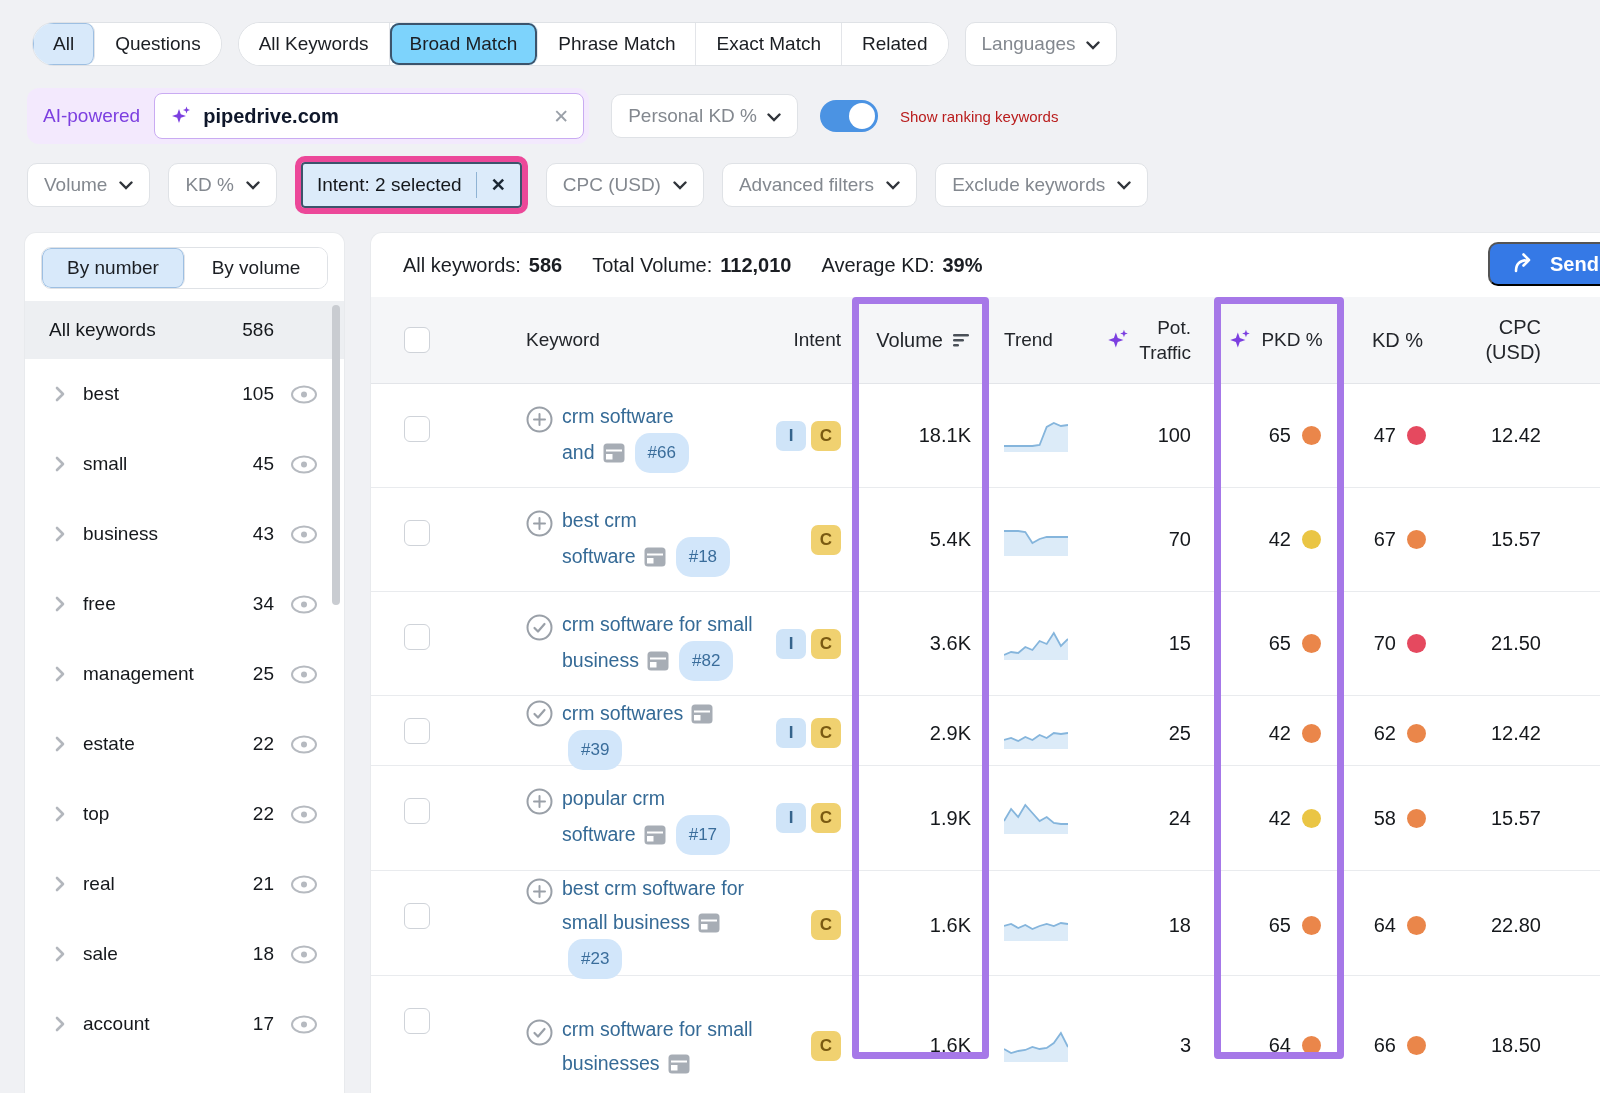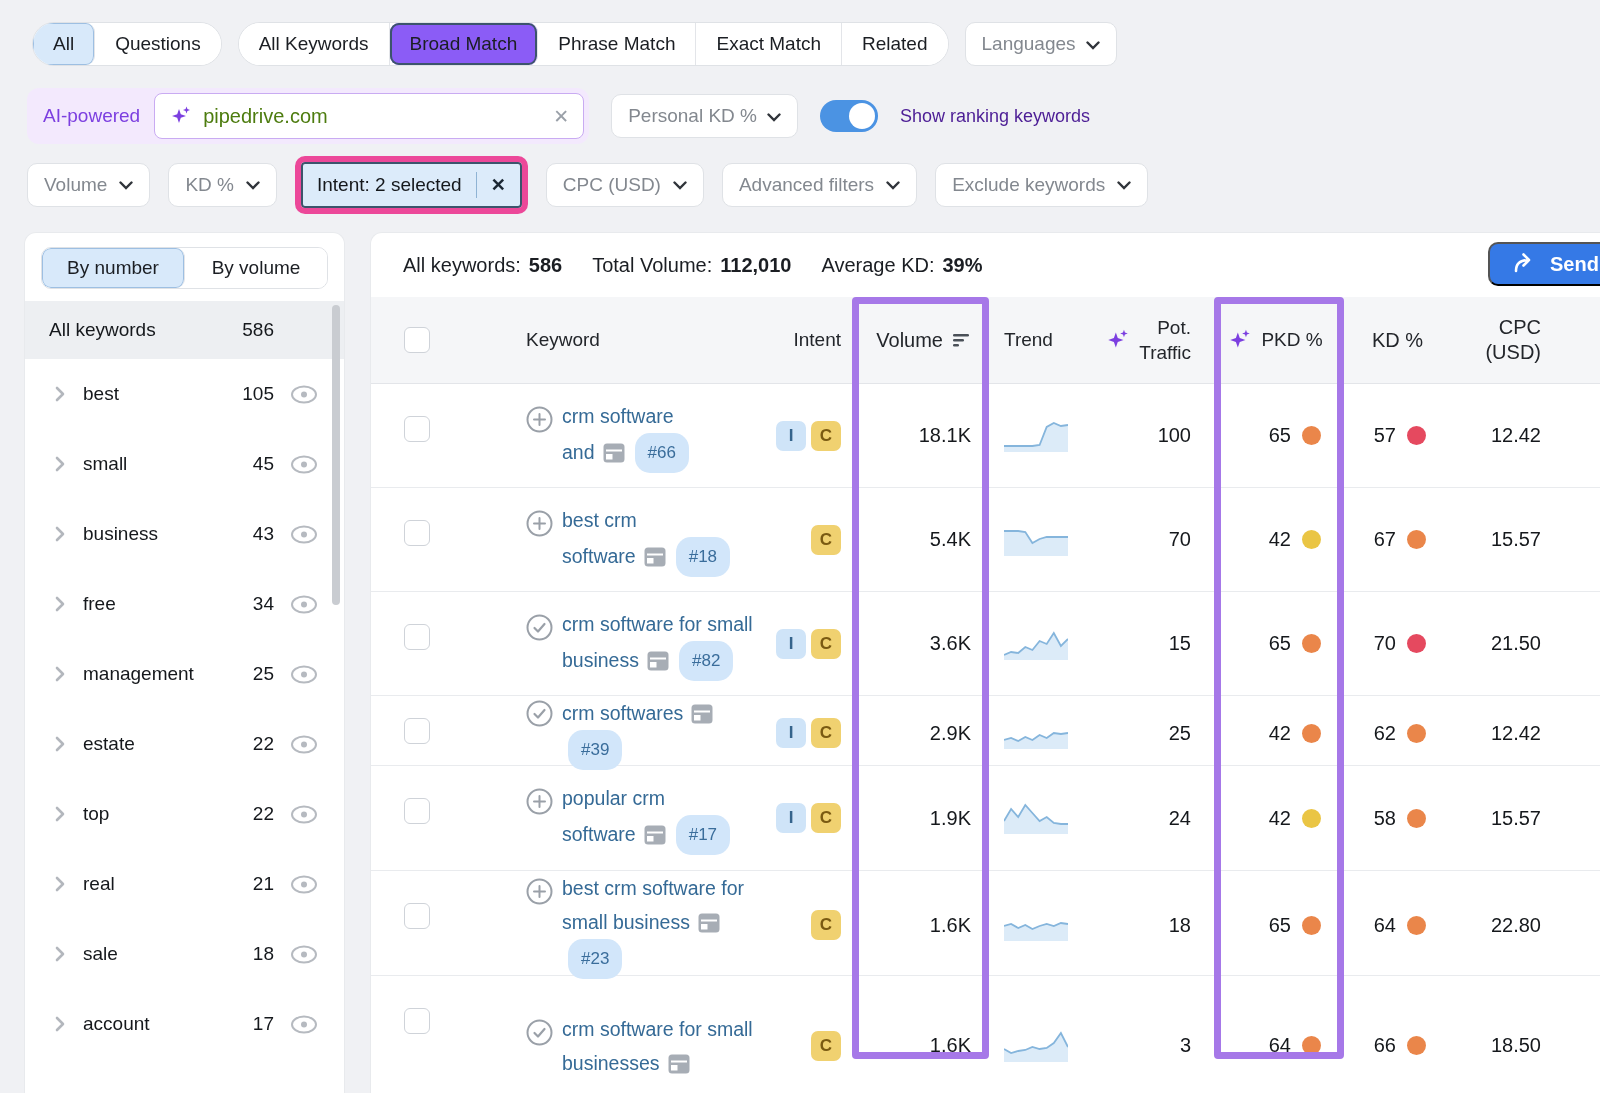--- a/index.html
+++ b/index.html
@@ -4,37 +4,37 @@
 <style>
   * { margin:0; padding:0; box-sizing:border-box; }
   html,body { width:1600px; height:1093px; overflow:hidden;
     font-family:"Liberation Sans","DejaVu Sans",sans-serif; background:#f0f1f4; color:#15181c; }
 
   
   .row1 { position:absolute; left:32px; top:22px; display:flex; gap:16px; align-items:center; }
   .seg-group { display:flex; background:#fff; border:1px solid #dfe2e6; border-radius:22px; overflow:hidden; }
   .seg-btn { padding:10px 20px; font-size:19px; color:#1b1e23; background:#fff; border-right:1px solid #e3e5e9; cursor:pointer; white-space:nowrap; }
   .seg-btn:last-child { border-right:none; }
-  .seg-btn.sel { background:#8b5cf6; box-shadow:inset 0 0 0 2px #3c546c; border-radius:9px; }
+  .seg-btn.sel { background:#7dd3fc; box-shadow:inset 0 0 0 2px #3c546c; border-radius:9px; }
   .seg-btn.sel-soft { background:#d8e9fa; box-shadow:inset 0 0 0 1px #9dbfe2; border-radius:9px; }
   .drop-btn { display:flex; align-items:center; gap:10px; background:#fff; border:1px solid #dfe2e6;
     border-radius:10px; padding:10px 16px; font-size:19px; color:#83888f; cursor:pointer; white-space:nowrap; }
   .drop-btn .chev { margin-top:2px; }
 
   
   .row2 { position:absolute; left:27px; top:88px; display:flex; gap:22px; align-items:center; }
   .ai-wrap { display:flex; align-items:center; background:#f3e9fd; border-radius:12px; padding:5px 5px 5px 16px; }
   .ai-label { color:#7c3fe0; font-size:19px; margin-right:14px; }
   .search-box { display:flex; align-items:center; background:#fff; border:1px solid #c9abf2; border-radius:8px;
     width:430px; height:46px; padding:0 14px; }
-  .search-box .query { flex:1; font-size:20px; color:#4d7c0f; margin-left:10px; }
+  .search-box .query { flex:1; font-size:20px; color:#0f172a; margin-left:10px;font-weight:bold; }
   .clear-x { color:#9aa0a8; font-size:19px; cursor:pointer; }
   .toggle { width:58px; height:32px; border-radius:16px; background:#4b93e3; position:relative; cursor:pointer; }
   .toggle .knob { position:absolute; top:3px; left:29px; width:26px; height:26px; border-radius:50%; background:#fff; }
-  .toggle-label { font-size:18px; color:#4c1d95; }
+  .toggle-label { font-size:15px; color:#b91c1c; }
 
   
   .row3 { position:absolute; left:27px; top:156px; display:flex; gap:18px; align-items:center; }
   .filter-btn { display:flex; align-items:center; gap:12px; background:#fff; border:1px solid #dfe2e6;
     border-radius:10px; padding:10px 16px; font-size:19px; color:#83888f; cursor:pointer; white-space:nowrap; }
   .filter-btn.sel { background:#dcebfa; color:#15181c; box-shadow:inset 0 0 0 2px #3c546c; border:6px solid #ec4899; }
   .filter-btn .div { width:1px; height:26px; background:#8fb3d4; margin:0 2px; }
   .filter-btn .x { font-size:18px; color:#1b2733; font-weight:bold; }
 
   
@@ -451,21 +451,21 @@
             <polygon points="0,34 0.0,28.0 7.1,28.0 14.2,28.0 21.3,28.0 28.4,28.0 35.6,27.0 42.7,9.0 49.8,5.0 56.9,8.0 64.0,7.0 64,34" fill="#dcebf8"></polygon>
             <polyline points="0.0,28.0 7.1,28.0 14.2,28.0 21.3,28.0 28.4,28.0 35.6,27.0 42.7,9.0 49.8,5.0 56.9,8.0 64.0,7.0" fill="none" stroke="#85b5dc" stroke-width="1.8"></polyline>
           </svg>
         </div>
     <div class="cell c-pot">100</div>
     <div class="cell c-pkd">
           <span class="pkd-val">65</span>
           <span class="dot pkd-dot" style="background: rgb(234, 134, 74);"></span>
         </div>
     <div class="cell c-kd">
-          <span class="kd-val">57</span>
+          <span class="kd-val">47</span>
           <span class="dot kd-dot" style="background: rgb(229, 73, 95);"></span>
         </div>
     <div class="cell c-cpc">12.42</div>
   </div>
 
   <div class="trow grid" style="height: 104px;">
     <div class="cell c-check" style="align-self: flex-start; padding-top: 32px;">
           <span class="checkbox"></span>
         </div>
     <div class="cell c-kw">

